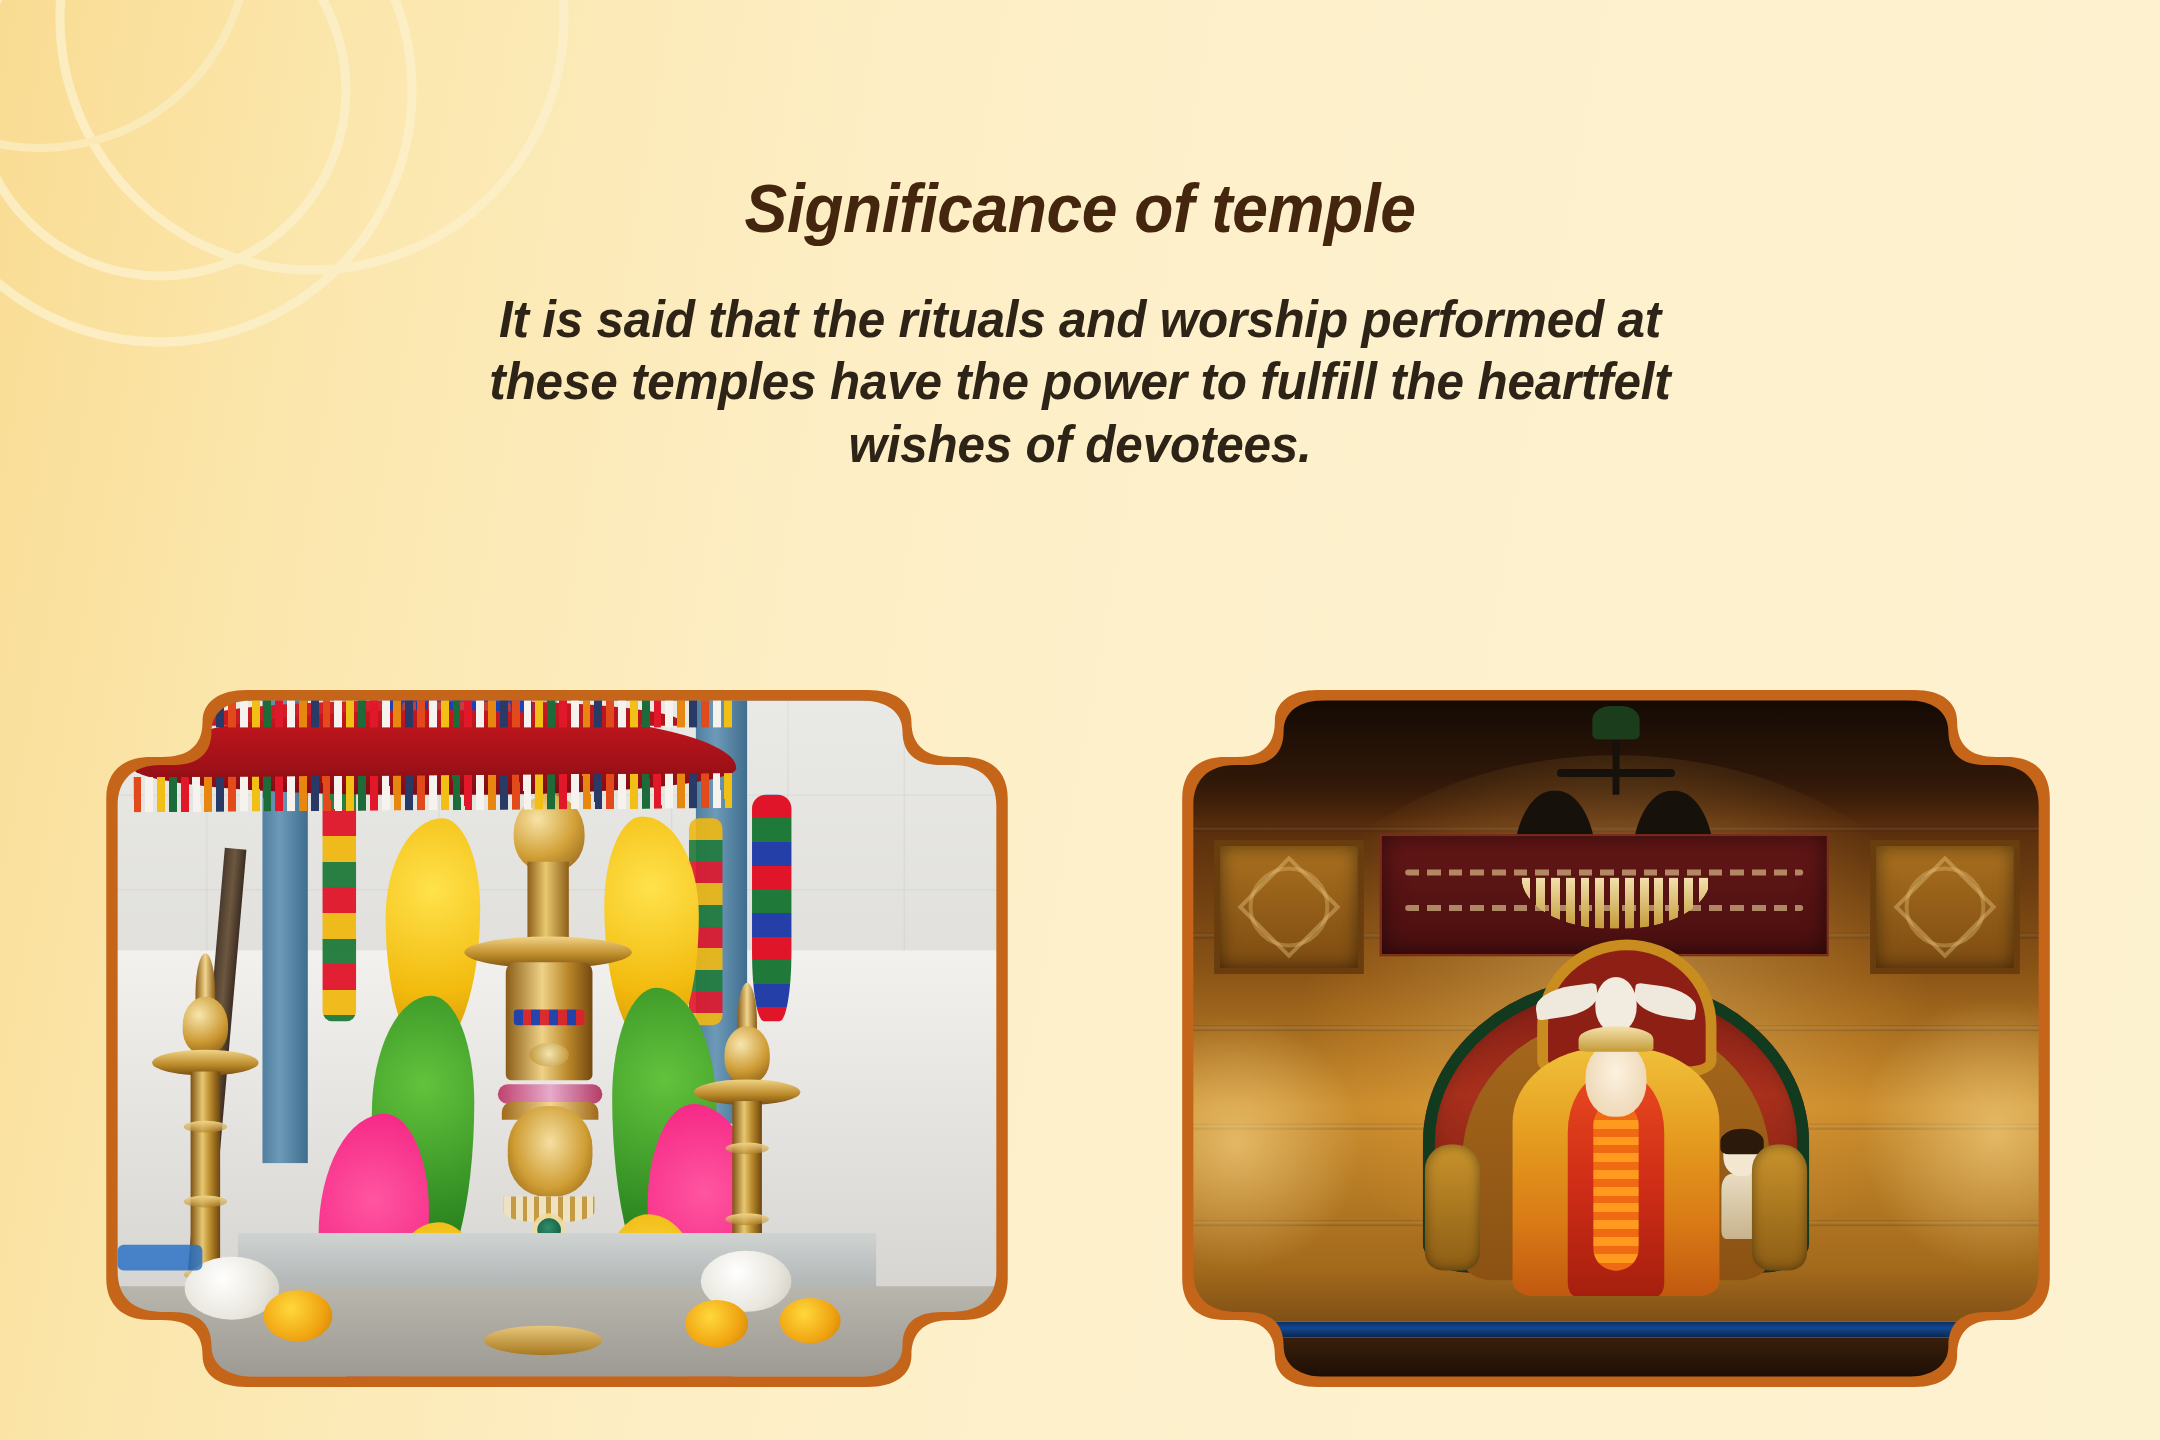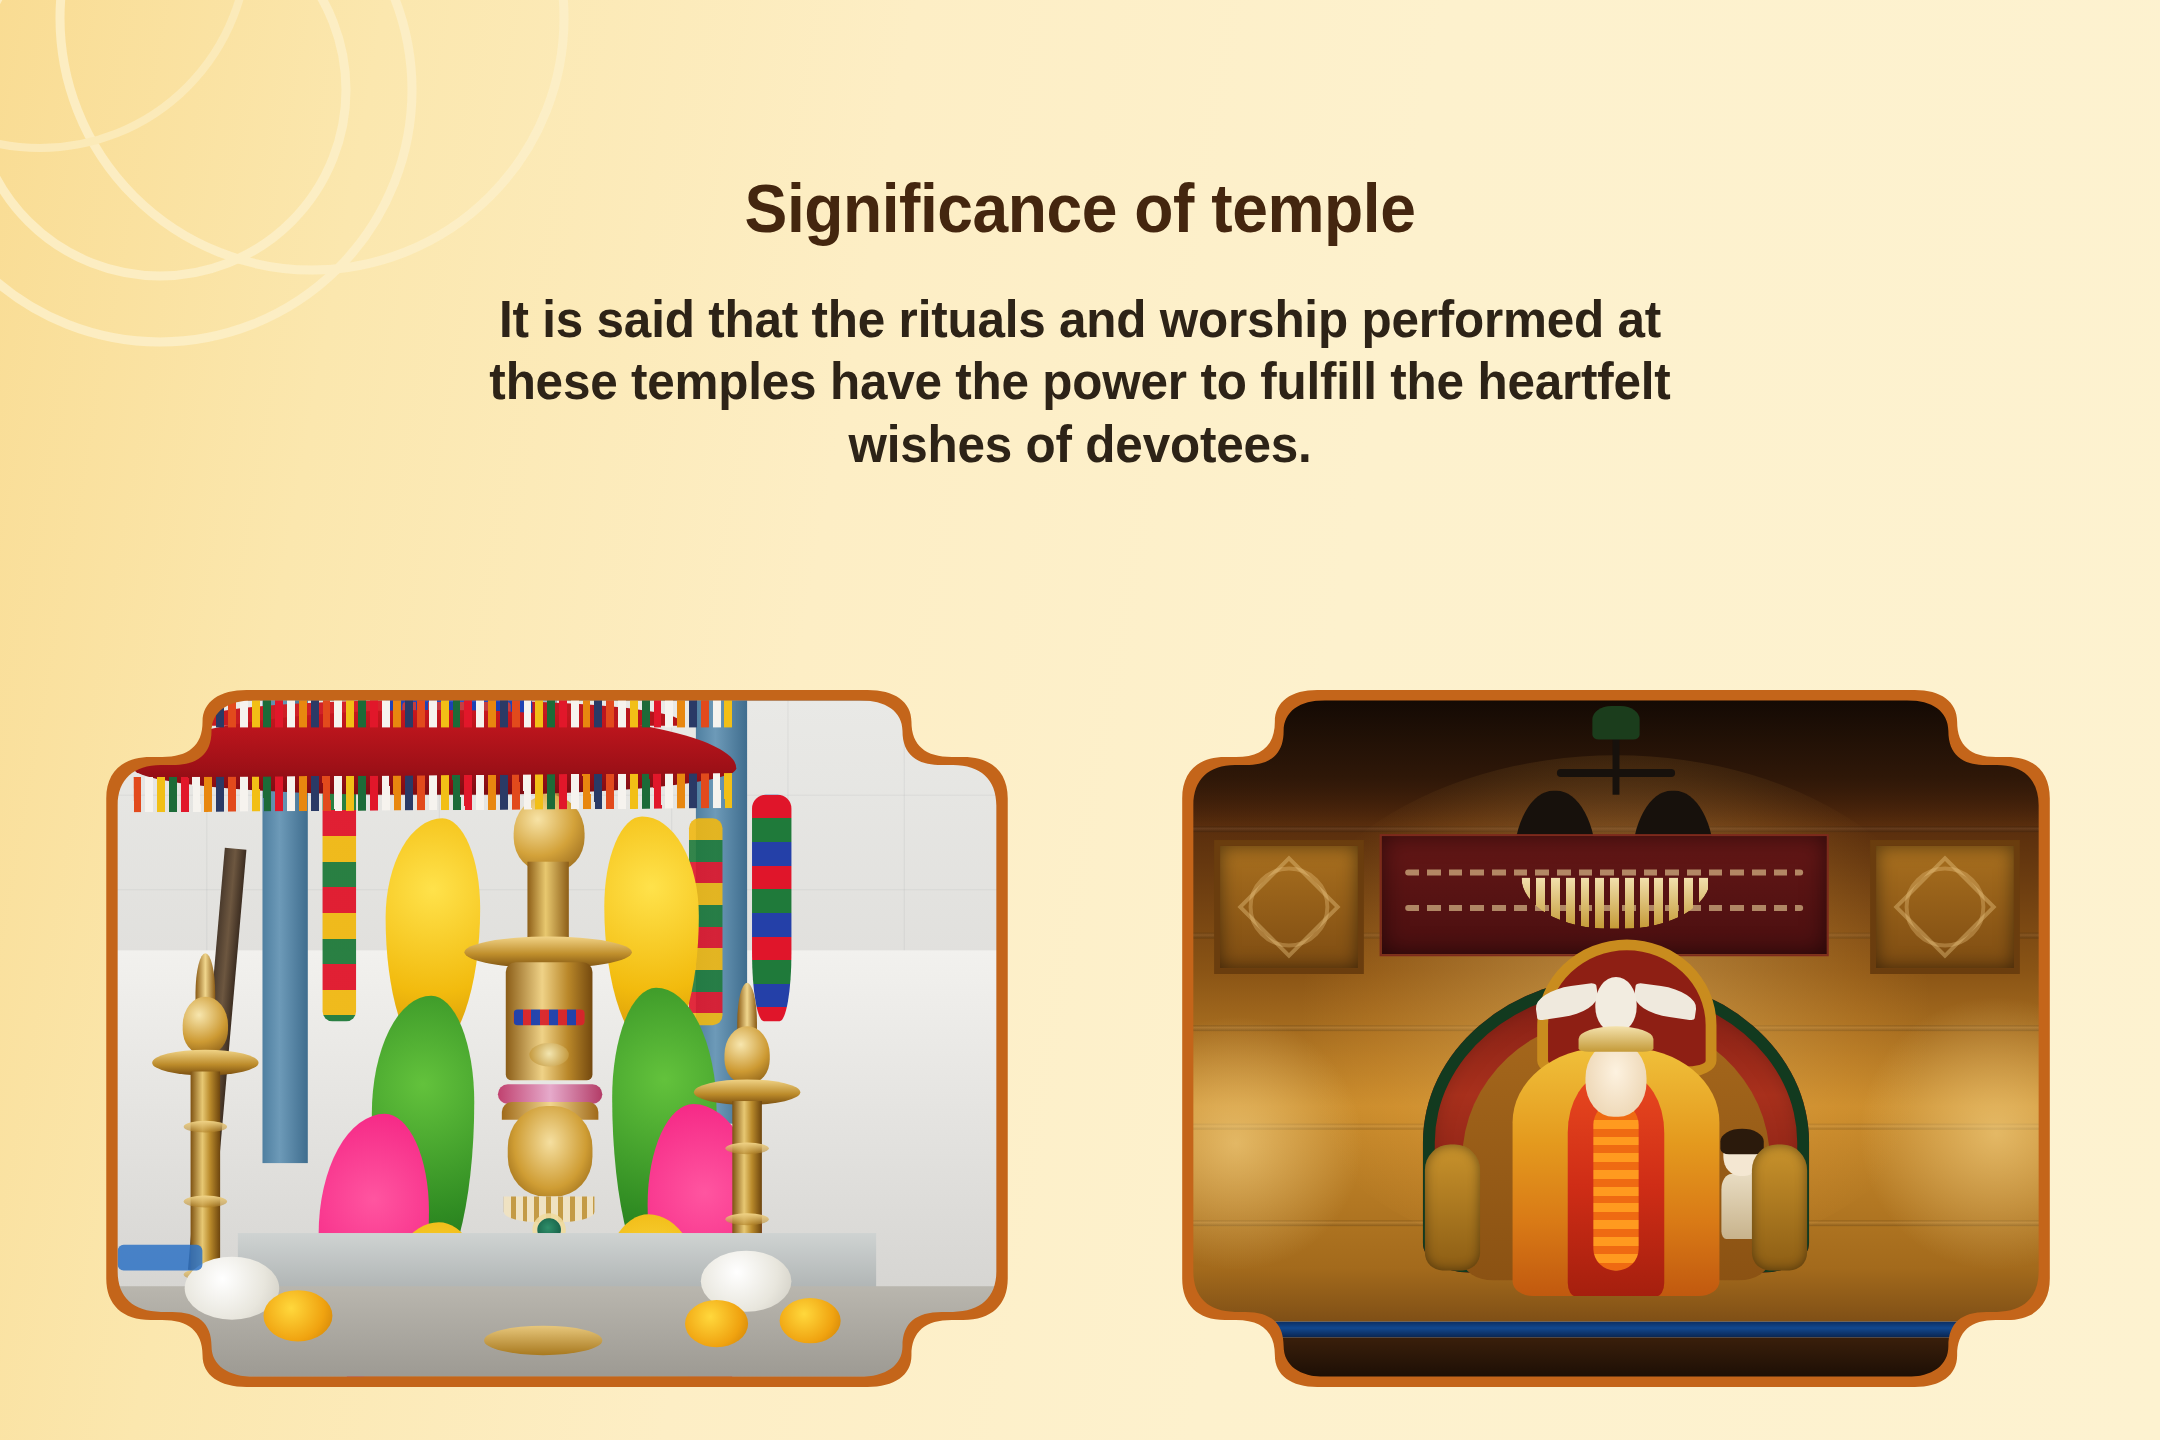--- a/index.html
+++ b/index.html
@@ -1,21 +1,21 @@
 <!DOCTYPE html>
 <html><head>
 <meta charset="utf-8">
 <style>
   html,body{margin:0;padding:0;}
   body{
     width:2160px;height:1440px;overflow:hidden;
     font-family:"Liberation Sans","DejaVu Sans",sans-serif;
     background:#fdf1cd;
   }
-  .stage{position:relative;width:2160px;height:1440px;overflow:hidden;}
+  .stage{position:relative;width:2160px;height:1440px;overflow:hidden;font-style:italic;}
 
   
   .bg{
     position:absolute;inset:0;
     background:linear-gradient(100deg,#f9dc93 0%,#fbe7ae 16%,#fdeec5 38%,#fdf1cd 60%,#fdf2d0 100%);
   }
   .bg-deco{position:absolute;left:-140px;top:-210px;width:760px;height:700px;opacity:.85;}
   .bg-deco svg{width:100%;height:100%;display:block;}
 
   

